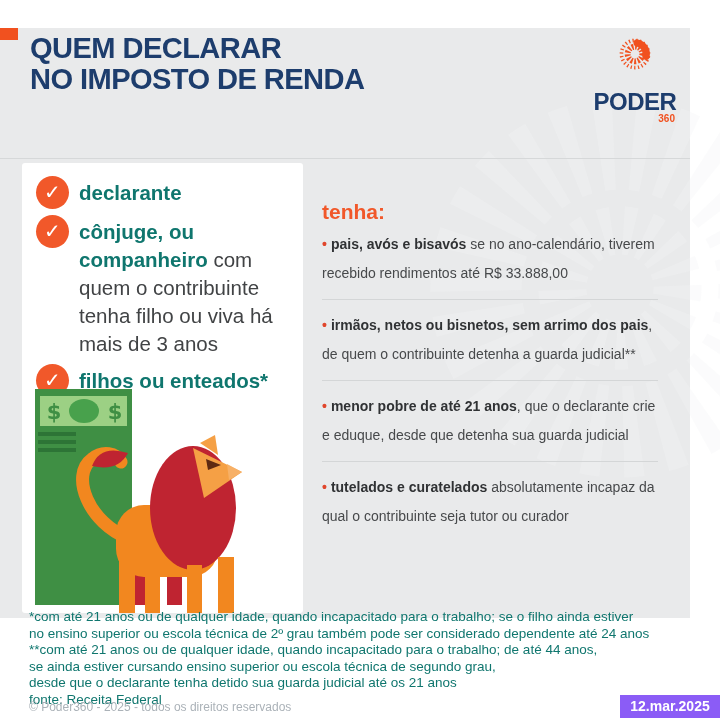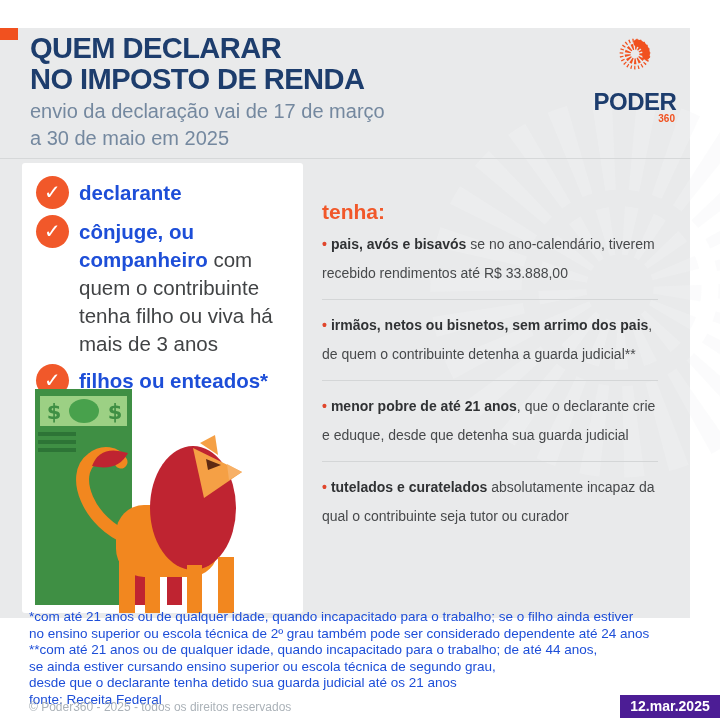--- a/index.html
+++ b/index.html
@@ -24,58 +24,54 @@
 
   .header-divider { position:absolute; left:0; top:130px; width:690px; height:1px; background:#d6d8d9; }
 
   
   .card { position:absolute; left:22px; top:135px; width:281px; height:450px; background:#ffffff; border-radius:3px; }
   .check-item { display:flex; align-items:flex-start; padding:0 0 0 14px; margin-top:13px; }
   .check-item.second { margin-top:6px; }
   .check-circle { flex:0 0 33px; width:33px; height:33px; border-radius:50%; background:#f1582a; color:#ffffff;
                   font-weight:bold; font-size:20px; text-align:center; line-height:33px; margin-right:10px; }
   .check-text { width:212px; font-size:20.5px; line-height:28px; color:#414345; padding-top:3px; }
-  .check-text .hl { color:#1d4ed8; font-weight:bold; }
+  .check-text .hl { color:#0f766e; font-weight:bold; }
   .lion-illustration { position:absolute; left:8px; top:224px; width:272px; height:226px; }
 
   
   .others { position:absolute; left:322px; top:172px; width:346px; }
   .others-heading { color:#f1582a; font-weight:bold; font-size:21px; line-height:24px; margin-bottom:6px; }
   .other-item { font-size:14px; line-height:29px; color:#47494b; padding-bottom:11px; margin-bottom:11px;
                 border-bottom:1px solid #d4d6d7; width:336px; }
   .other-item:last-child { border-bottom:none; }
   .other-item .dot { color:#e0462c; font-weight:bold; margin-right:4px; }
   .other-item .b { color:#303234; font-weight:bold; }
 
   
-  .footnotes { position:absolute; left:29px; top:581px; font-size:13.5px; line-height:16.5px; color:#1d4ed8; }
+  .footnotes { position:absolute; left:29px; top:581px; font-size:13.5px; line-height:16.5px; color:#0f766e; }
   .copyright { position:absolute; left:29px; top:672px; font-size:12px; color:#abb2b8; }
 
-  .date-badge { position:absolute; right:0; bottom:2px; width:100px; height:23px; background:#4c1d95;
+  .date-badge { position:absolute; right:0; bottom:2px; width:100px; height:23px; background:#8b5cf6;
                 color:#ffffff; font-weight:bold; font-size:14px; text-align:center; line-height:23px; }
 </style>
 </head>
 <body>
 
 <div id="canvas">
   <div id="panel">
 
     <svg class="watermark" viewBox="-250 -250 500 500">
       <circle r="150" fill="none" stroke="#f4f5f6" stroke-width="95" stroke-dasharray="16 20"></circle>
       <circle r="60" fill="none" stroke="#f4f5f6" stroke-width="50" stroke-dasharray="10 12"></circle>
     </svg>
 
     <div class="accent-tab"></div>
     <div class="title">
       <div>QUEM DECLARAR</div>
       <div>NO IMPOSTO DE RENDA</div>
-    </div>
-    <div class="subtitle">
-      <div>envio da declaração vai de 17 de março</div>
-      <div>a 30 de maio em 2025</div>
     </div>
 
     <div class="logo">
       <svg class="logo-sun" viewBox="-30 -30 60 60">
         <circle r="10" fill="none" stroke="#f1511f" stroke-width="8" stroke-dasharray="2.6 2.1"></circle>
         <circle r="18.5" fill="none" stroke="#f1511f" stroke-width="5" stroke-dasharray="1.7 3.3" transform="rotate(10)"></circle>
         <path d="M 3 -15 A 15 15 0 0 1 15 3" fill="none" stroke="#f1511f" stroke-width="10" stroke-linecap="round"></path>
       </svg>
       <div class="logo-word">PODER</div>
       <span class="logo-360">360</span>

